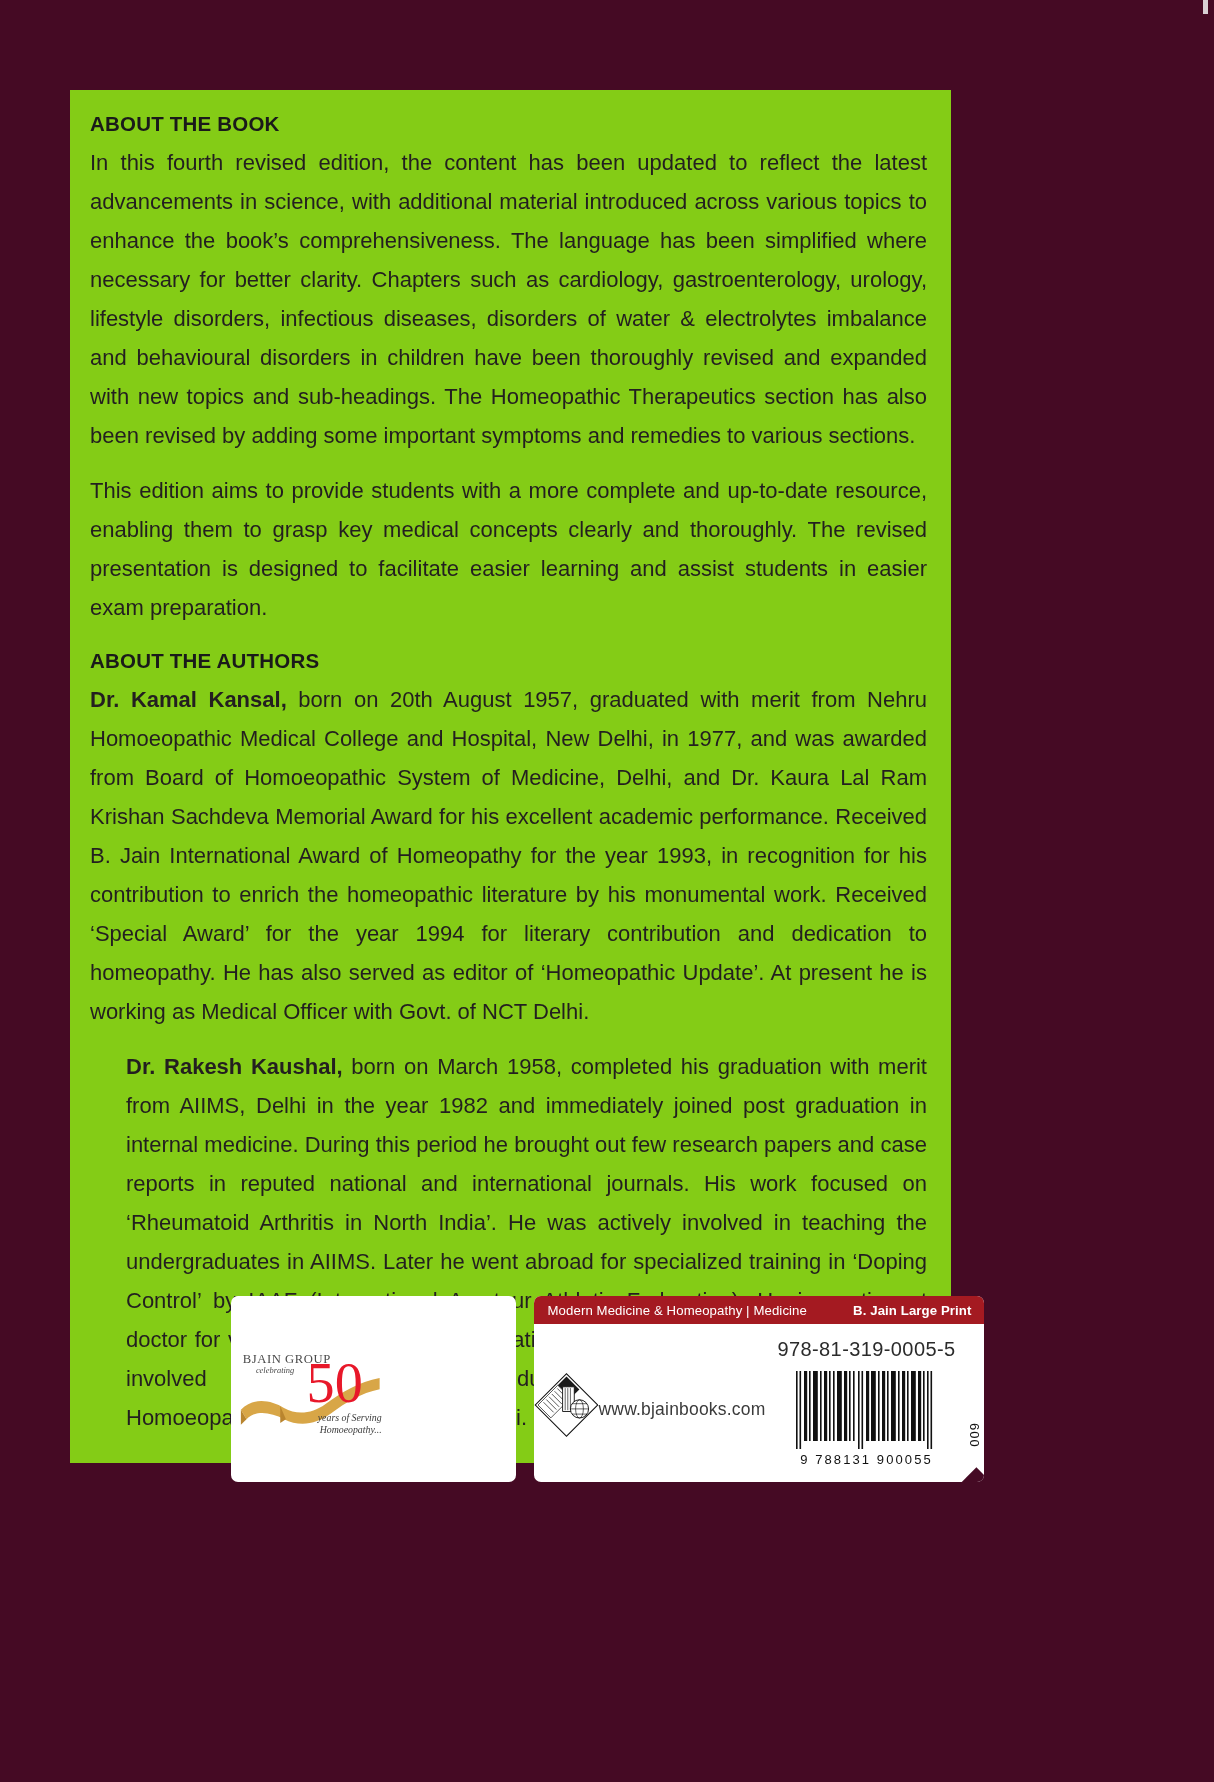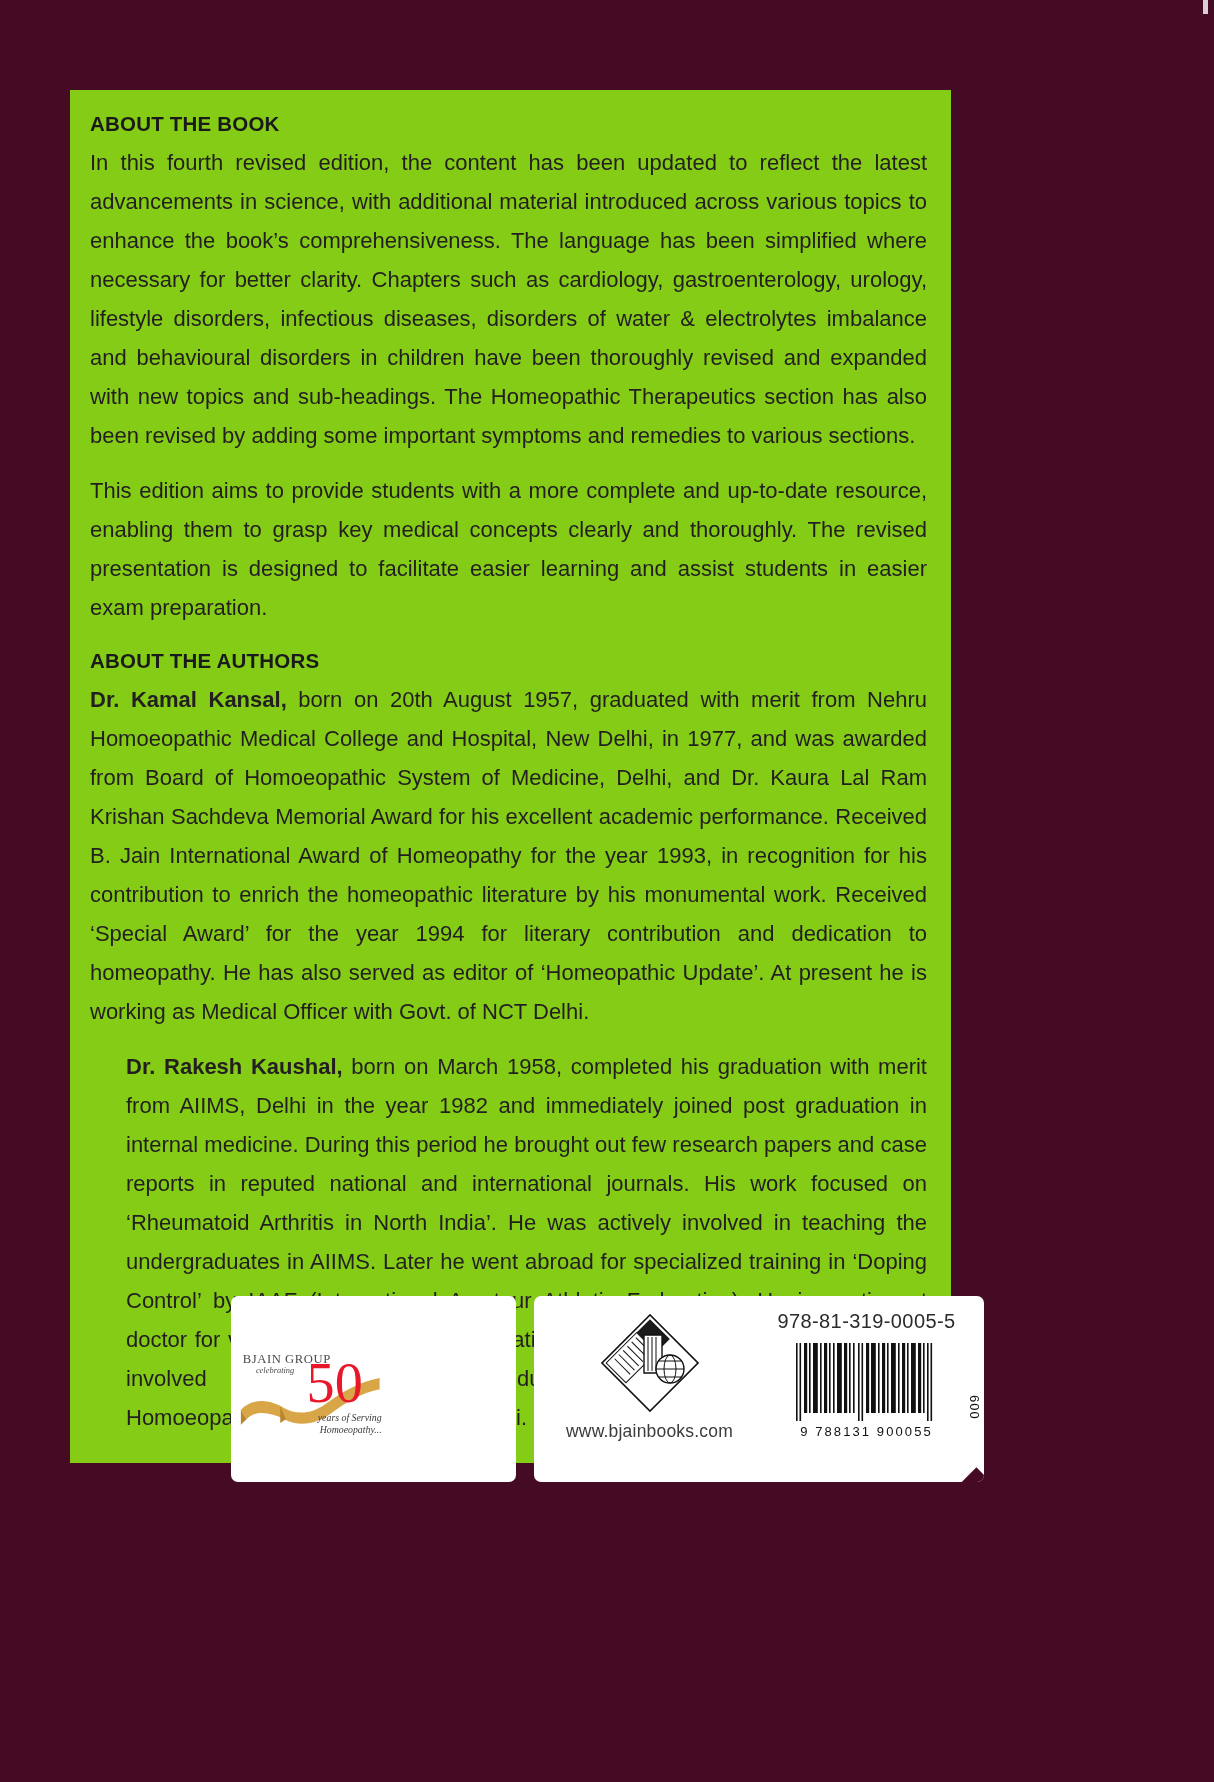--- a/index.html
+++ b/index.html
@@ -123,21 +123,21 @@
   .isbn-banner .cat-right { font-weight: bold; letter-spacing: 0.1px; }
 
   .isbn-body {
     position: relative;
     height: 158px;
     display: flex;
   }
   .web-col {
     width: 232px;
     display: flex;
-    flex-direction: column;
+    flex-direction: row;
     align-items: center;
     justify-content: center;
     padding-top: 4px;
   }
   .web-url {
     margin-top: 8px;
     font-size: 17.5px;
     color: #3b3b3b;
     letter-spacing: 0.2px;
   }
@@ -224,20 +224,24 @@
       <text x="72" y="64" font-family="Liberation Serif, serif" font-size="60" fill="#E8182A" font-weight="normal">50</text>
       <text x="4" y="22" font-family="Liberation Serif, serif" font-size="13.5" fill="#4a4a4a" letter-spacing="0.6">BJAIN GROUP</text>
       <text x="18" y="33" font-family="Liberation Serif, serif" font-size="9" fill="#4a4a4a" font-style="italic">celebrating</text>
       <text x="84" y="84" font-family="Liberation Serif, serif" font-size="10.5" fill="#3a3a3a" font-style="italic">years of Serving</text>
       <text x="86" y="97" font-family="Liberation Serif, serif" font-size="10.5" fill="#3a3a3a" font-style="italic">Homoeopathy...</text>
     </svg>
   </div>
 
   <div class="isbn-card">
 
+    <div class="isbn-banner">
+      <span class="cat-left">Modern Medicine &amp; Homeopathy | Medicine</span>
+      <span class="cat-right">B. Jain Large Print</span>
+    </div>
 
     <div class="isbn-body">
 
       <div class="web-col">
         <svg width="100" height="100" viewBox="0 0 100 100">
           <g transform="rotate(45 50 50)">
             <rect x="16" y="16" width="68" height="68" fill="none" stroke="#111" stroke-width="1.6"></rect>
           </g>
 
           <g transform="rotate(45 50 50)">

